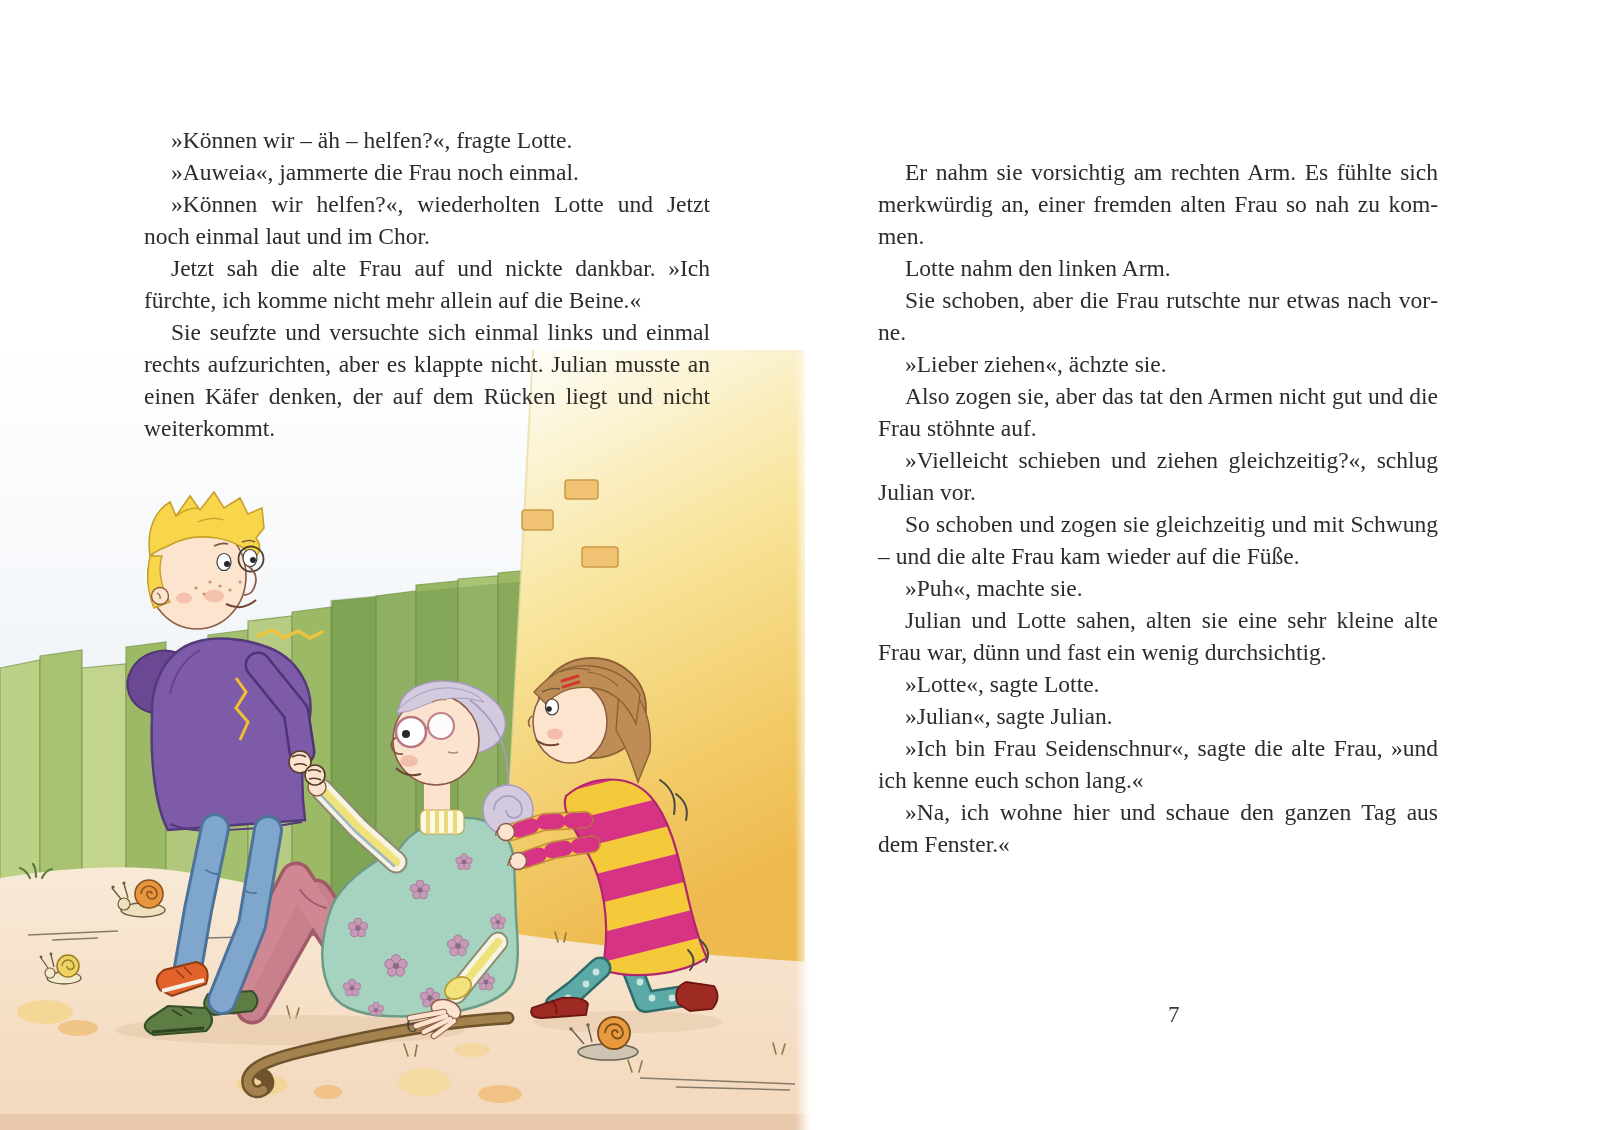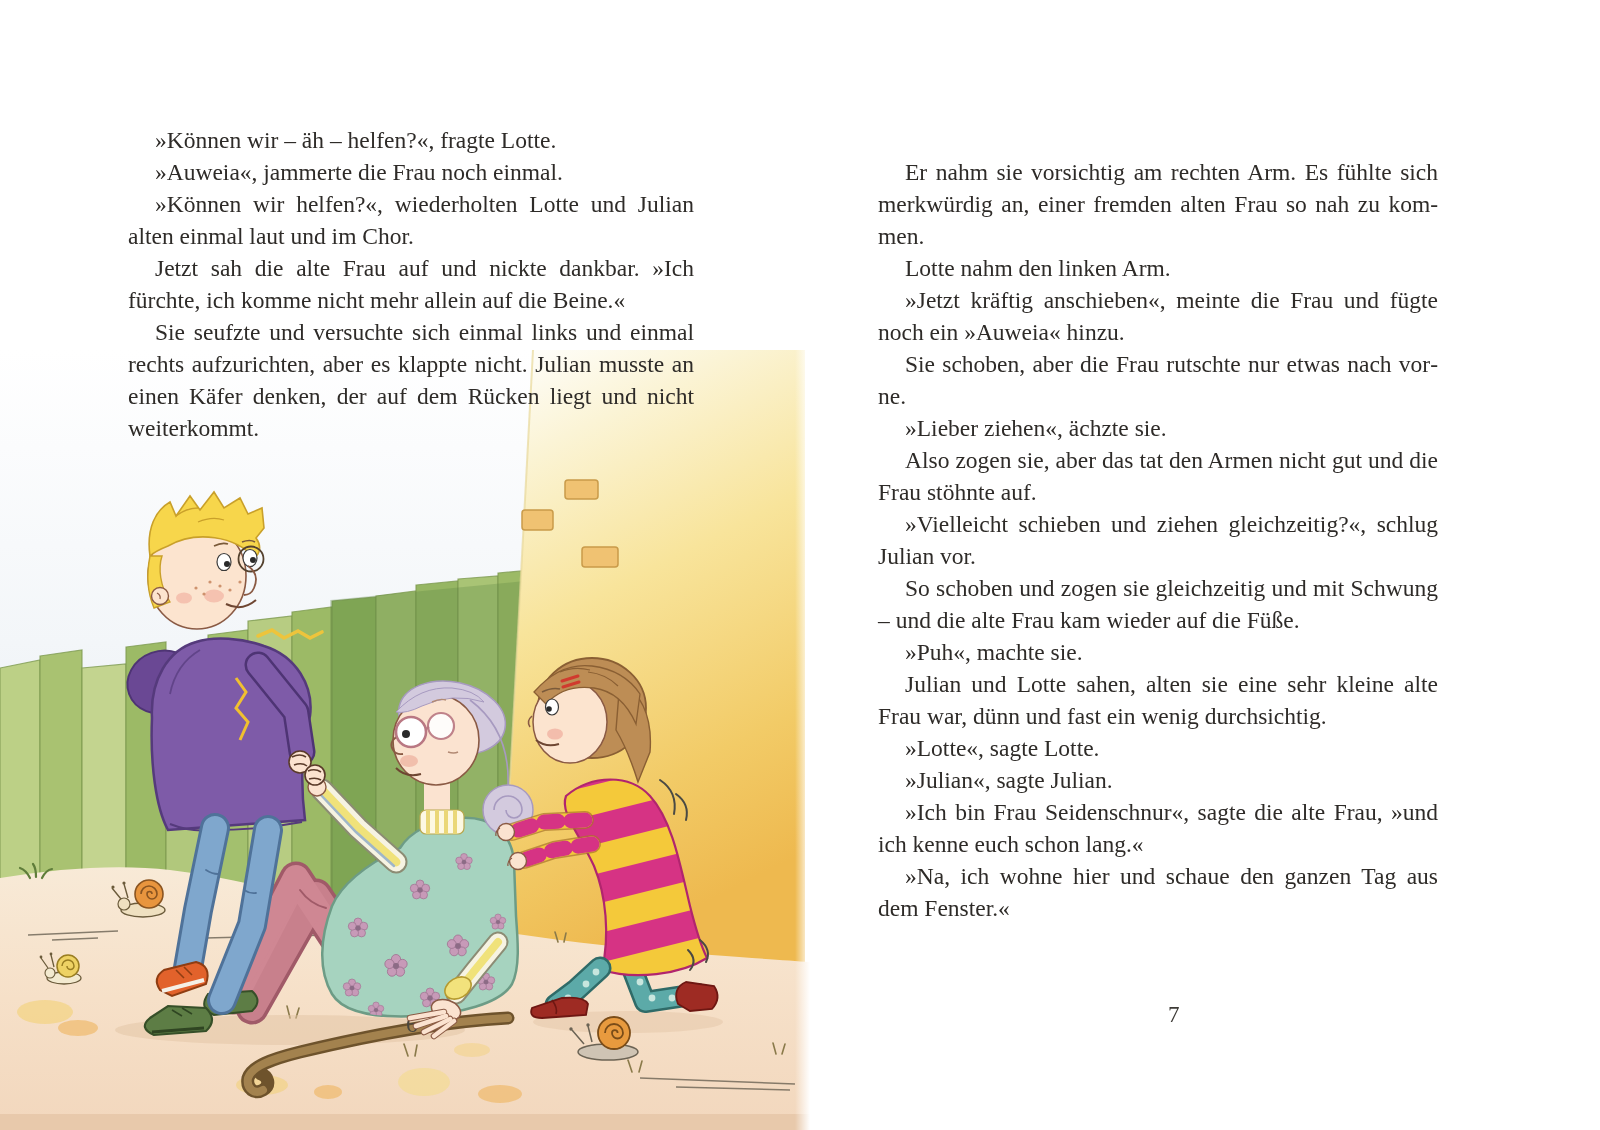--- a/index.html
+++ b/index.html
@@ -7,43 +7,42 @@
     width:1600px;height:1130px;position:relative;overflow:hidden;
     background:#ffffff;
     font-family:"Liberation Serif","DejaVu Serif",serif;
   }
   .textblock{
     position:absolute;z-index:2;color:#2e2b28;
     font-size:23.5px;line-height:32px;text-align:justify;
     hyphens:manual;-webkit-hyphens:manual;
   }
   .textblock p{margin:0;text-indent:27px;}
-  #left-text{left:128px;top:124px;width:566px;}
+  #left-text{left:144px;top:124px;width:566px;}
   #right-text{left:878px;top:124px;width:560px;margin-top:32px;}
   .pagenum{
     position:absolute;z-index:2;font-size:23px;color:#3d3a36;
   }
   #pagenum-right{left:1168px;top:1002px;}
   #illustration{position:absolute;left:0;top:350px;z-index:1;}
 </style>
 </head>
 <body>
 
 <div id="left-text" class="textblock">
   <p>»Können wir – äh – helfen?«, fragte Lotte.</p>
   <p>»Auweia«, jammerte die Frau noch einmal.</p>
-  <p>»Können wir helfen?«, wiederholten Lotte und Julian alten einmal laut und im Chor.</p>
+  <p>»Können wir helfen?«, wiederholten Lotte und Jetzt noch einmal laut und im Chor.</p>
   <p>Jetzt sah die alte Frau auf und nickte dankbar. »Ich fürchte, ich komme nicht mehr allein auf die Beine.«</p>
   <p>Sie seufzte und versuchte sich einmal links und einmal rechts aufzurichten, aber es klappte nicht. Julian musste an einen Käfer denken, der auf dem Rücken liegt und nicht weiterkommt.</p>
 </div>
 
 <div id="right-text" class="textblock">
   <p>Er nahm sie vorsichtig am rechten Arm. Es fühlte sich merkwürdig an, einer fremden alten Frau so nah zu kom­men.</p>
   <p>Lotte nahm den linken Arm.</p>
-  <p>»Jetzt kräftig anschieben«, meinte die Frau und fügte noch ein »Auweia« hinzu.</p>
   <p>Sie schoben, aber die Frau rutschte nur etwas nach vor­ne.</p>
   <p>»Lieber ziehen«, ächzte sie.</p>
   <p>Also zogen sie, aber das tat den Armen nicht gut und die Frau stöhnte auf.</p>
   <p>»Vielleicht schieben und ziehen gleichzeitig?«, schlug Julian vor.</p>
   <p>So schoben und zogen sie gleichzeitig und mit Schwung – und die alte Frau kam wieder auf die Füße.</p>
   <p>»Puh«, machte sie.</p>
   <p>Julian und Lotte sahen, alten sie eine sehr kleine alte Frau war, dünn und fast ein wenig durchsichtig.</p>
   <p>»Lotte«, sagte Lotte.</p>
   <p>»Julian«, sagte Julian.</p>
   <p>»Ich bin Frau Seidenschnur«, sagte die alte Frau, »und ich kenne euch schon lang.«</p>

